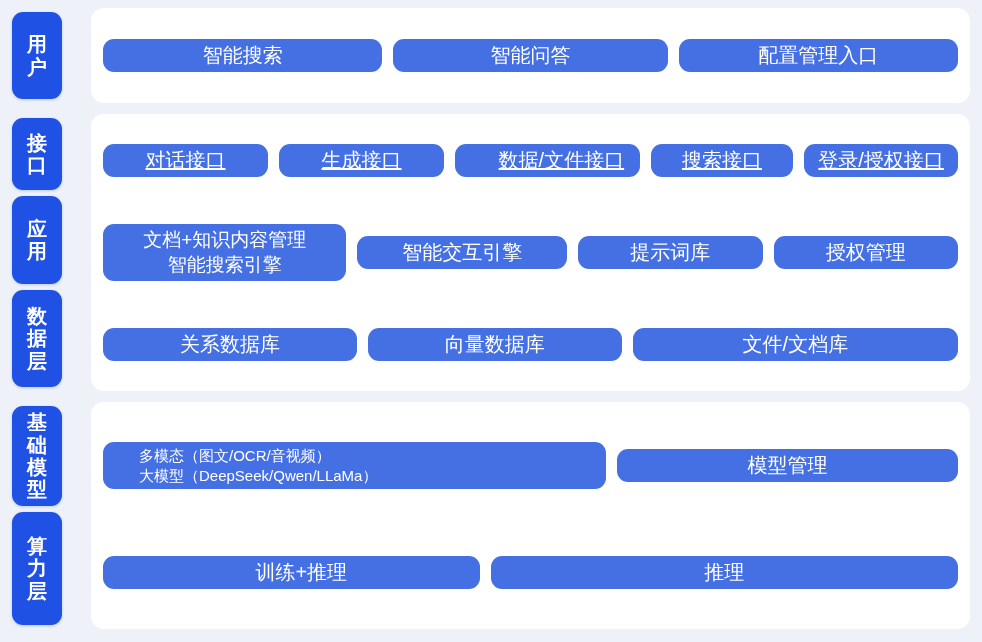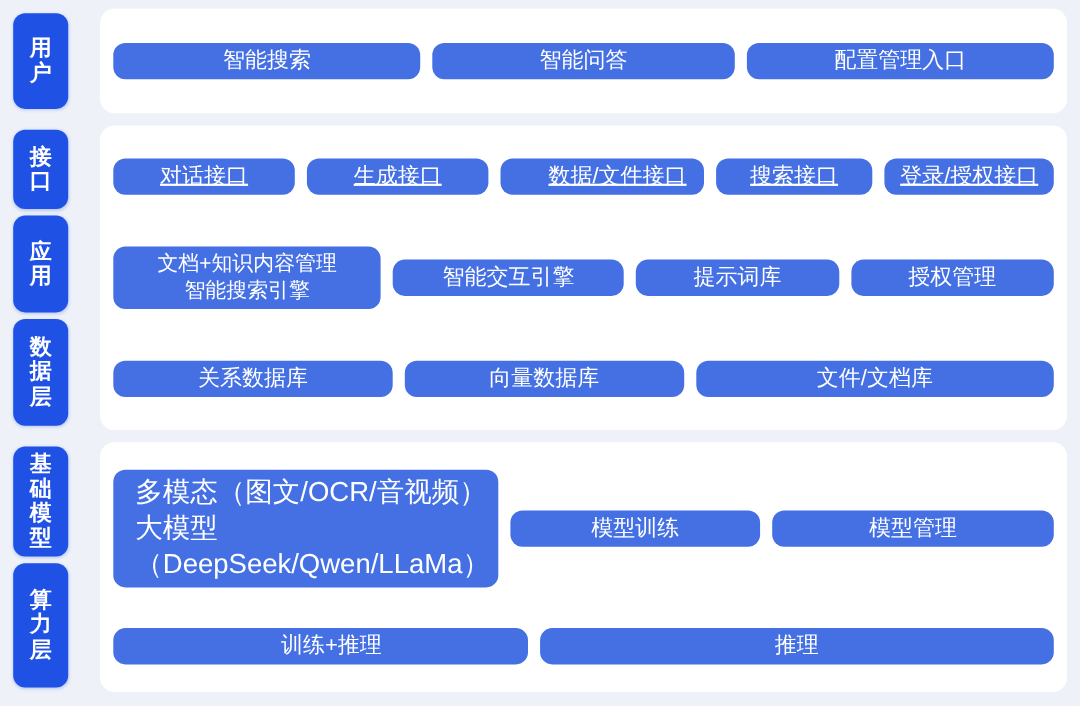--- a/index.html
+++ b/index.html
@@ -138,25 +138,25 @@
   .row-model .node:nth-child(1) { flex-grow: 1.30; }
   .row-model .node:nth-child(2) { flex-grow: 0.92; }
   .row-model .node:nth-child(3) { flex-grow: 1.05; }
 
   .row-compute .node { flex: 1 1 0; }
   .row-compute .node:nth-child(1) { flex-grow: 0.86; padding-left: 28px; }
   .row-compute .node:nth-child(2) { flex-grow: 1.14; }
 
   .node.multiline { font-size: 19px; line-height: 1.30; }
   .node.model-desc {
-    font-size: 25px;
+    font-size: 15px;
     line-height: 1.32;
     text-align: left;
     justify-content: flex-start;
-    padding-left: 20px;
+    padding-left: 36px;
   }
 </style>
 </head>
 <body>
 
 <div class="diagram">
 
   <div class="section sec-user">
     <div class="tab-rail">
       <div class="tab">
@@ -228,21 +228,20 @@
         <span class="ch">算</span>
         <span class="ch">力</span>
         <span class="ch">层</span>
       </div>
     </div>
     <div class="panel">
 
       <div class="row row-model">
         <div class="node model-desc">多模态（图文/OCR/音视频）
 大模型（DeepSeek/Qwen/LLaMa）</div>
-        <div class="node">模型训练</div>
         <div class="node">模型管理</div>
       </div>
 
       <div class="row row-compute">
         <div class="node">训练+推理</div>
         <div class="node">推理</div>
       </div>
 
     </div>
   </div>

